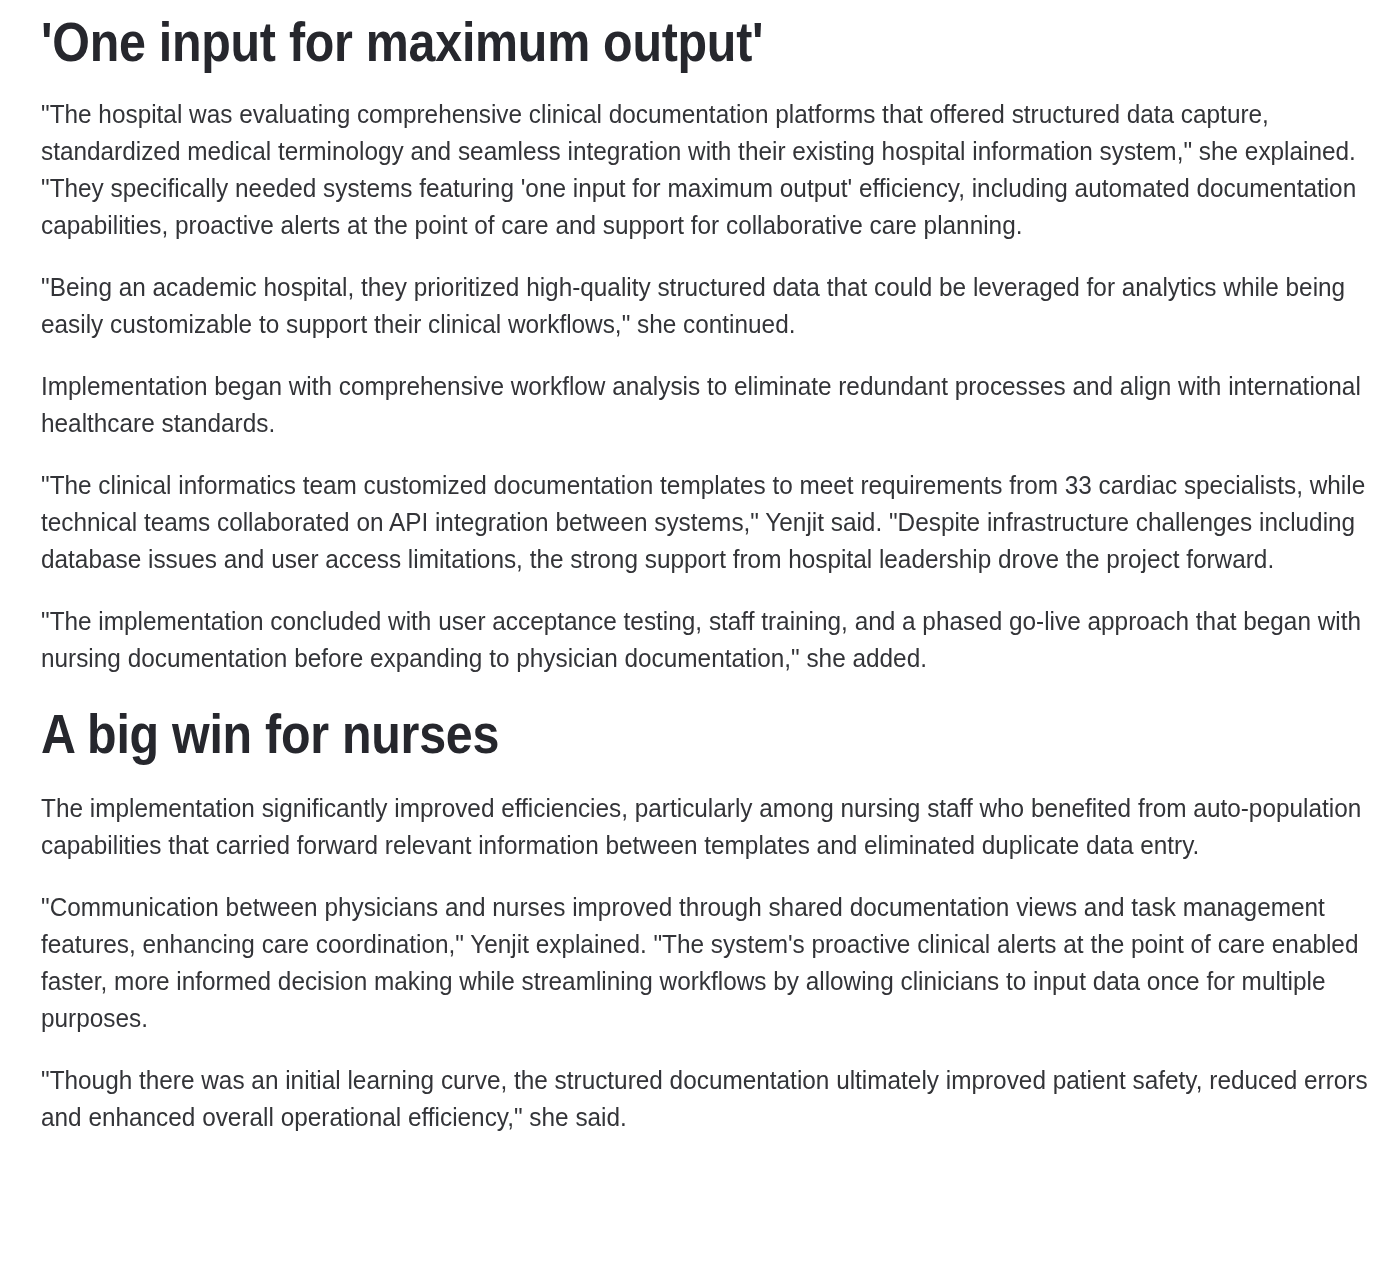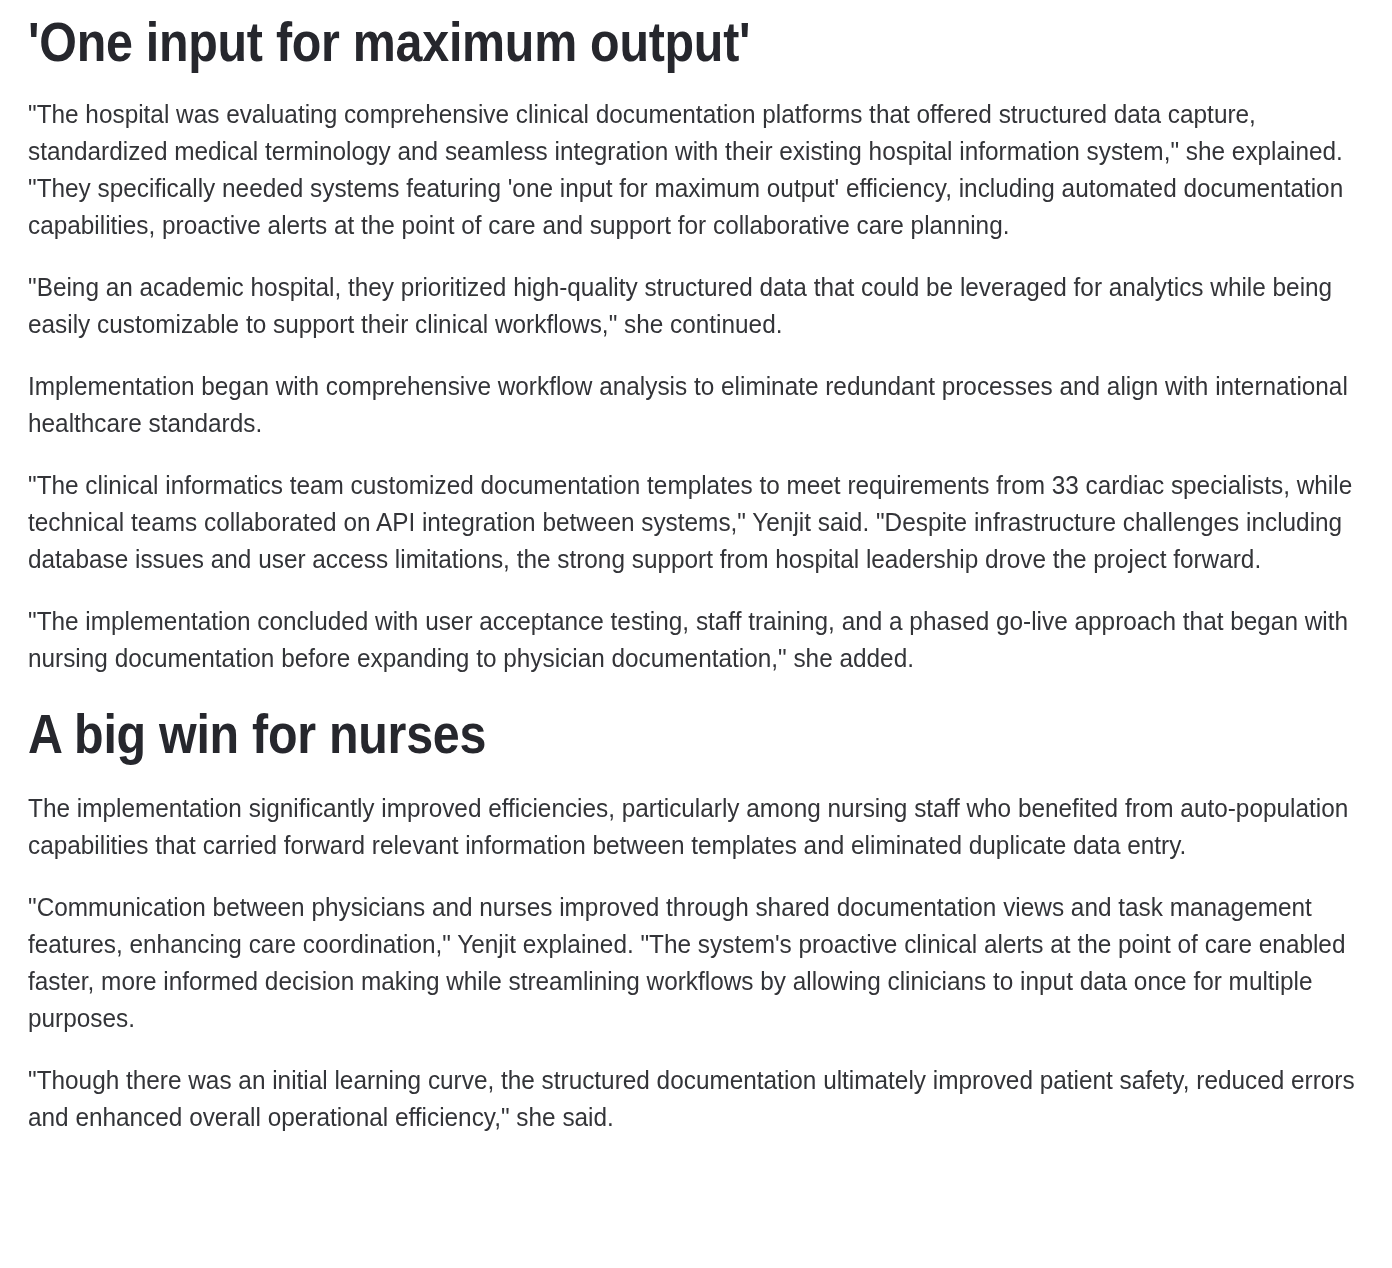--- a/index.html
+++ b/index.html
@@ -10,21 +10,21 @@
   body {
     width: 1392px;
     height: 1268px;
     overflow: hidden;
     font-family: "Liberation Sans", "DejaVu Sans", sans-serif;
     -webkit-font-smoothing: antialiased;
   }
   .article {
     box-sizing: border-box;
     width: 1392px;
-    padding: 0 28px 0 28px;
+    padding: 0 28px 0 41px;
   }
   .heading {
     color: #26272d;
     font-family: "Liberation Sans Narrow", "Liberation Sans", "DejaVu Sans Condensed", "DejaVu Sans", sans-serif;
     font-weight: 700;
     font-size: 55px;
     line-height: 1.12;
     letter-spacing: -0.3px;
     margin: 0;
     transform: scaleX(0.88);

